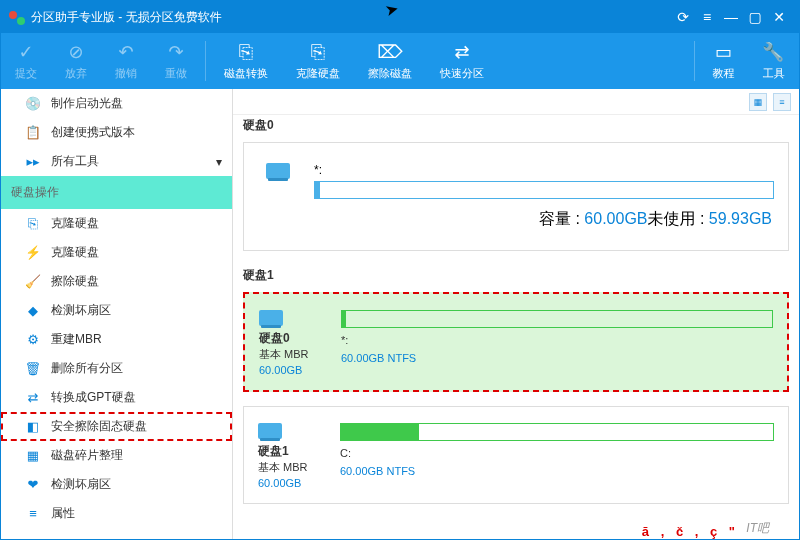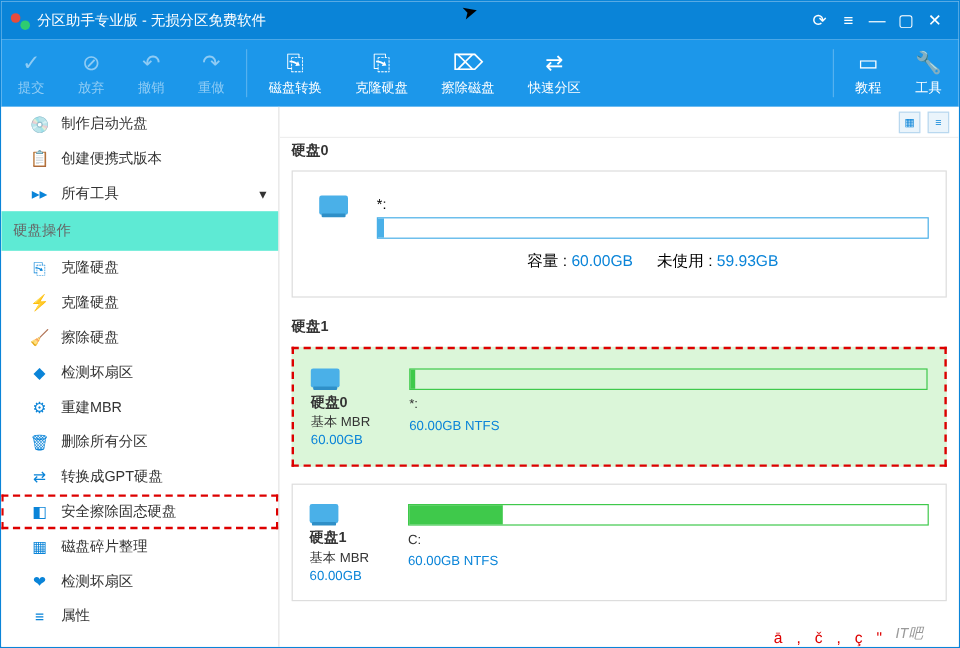--- a/index.html
+++ b/index.html
@@ -44,24 +44,24 @@
 .used { background: #4ab0e8; }
 .used.g { background: #3fc94b; }
 .partinfo { font-size: 11px; color: #333; display: flex; gap: 24px; }
 .partinfo .lbl { color: #333; }
 .partinfo .val { color: #0a84d8; text-align: right; }
 .simple-box { margin: 6px 10px 14px 10px; padding: 20px 14px; border: 1px solid #ddd; display: flex; align-items: flex-start; gap: 16px; }
 .simple-left { display: flex; flex-direction: column; align-items: center; width: 40px; }
 .simple-right { flex: 1; }
 .simple-right .plabel { font-size: 12px; margin-bottom: 4px; }
 .simple-right .partbar { margin-bottom: 10px; }
-.caprow { display: flex; justify-content: center; font-size: 13px; padding: 0 2px; gap: 20px; }
+.caprow { display: flex; justify-content: flex-end; font-size: 16px; padding: 0 2px; }
 .caprow span.val { color: #0a84d8; }
 .watermark { position: absolute; right: 30px; bottom: 6px; font-size: 12px; color: #999; font-style: italic; }
-.ime { position: absolute; right: 60px; bottom: 4px; font-size: 13px; color: #d00; letter-spacing: 4px; display:flex; gap:6px; align-items:center;}
+.ime { position: absolute; right: 60px; bottom: 4px; font-size: 13px; color: #d00; letter-spacing: 4px; display:flex; gap:6px; align-items:center;font-weight:bold;}
 .cursor { position: absolute; top: 0; left: 385px; font-size: 16px; color: #000; pointer-events: none; transform: rotate(-15deg); z-index: 10; }
 </style>
 </head>
 <body>
 
 <div class="cursor">➤</div>
 
 <div class="titlebar">
   <div class="logo"></div>
   <span>分区助手专业版 - 无损分区免费软件</span>

